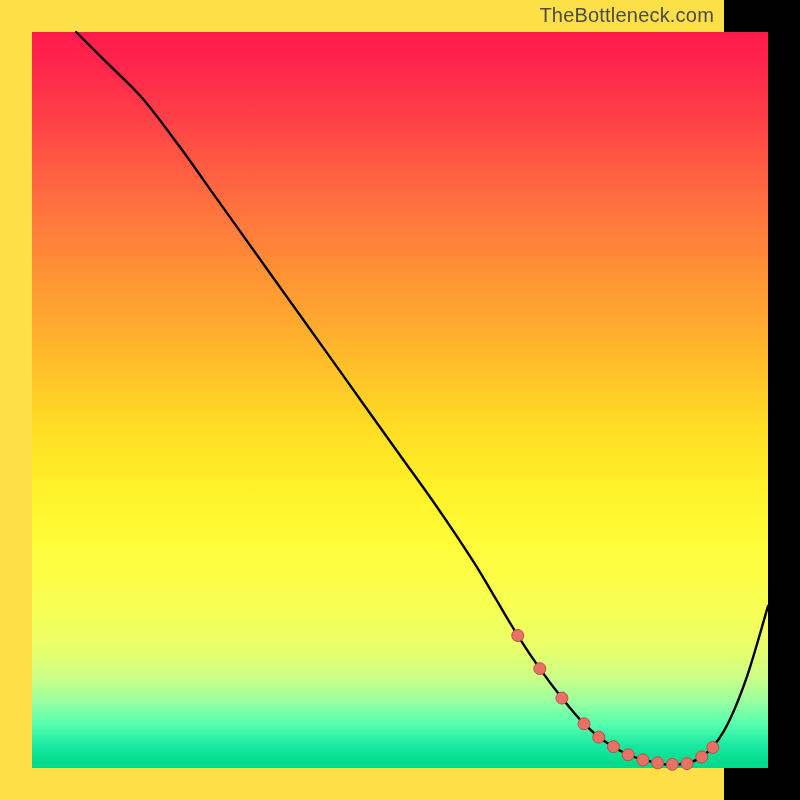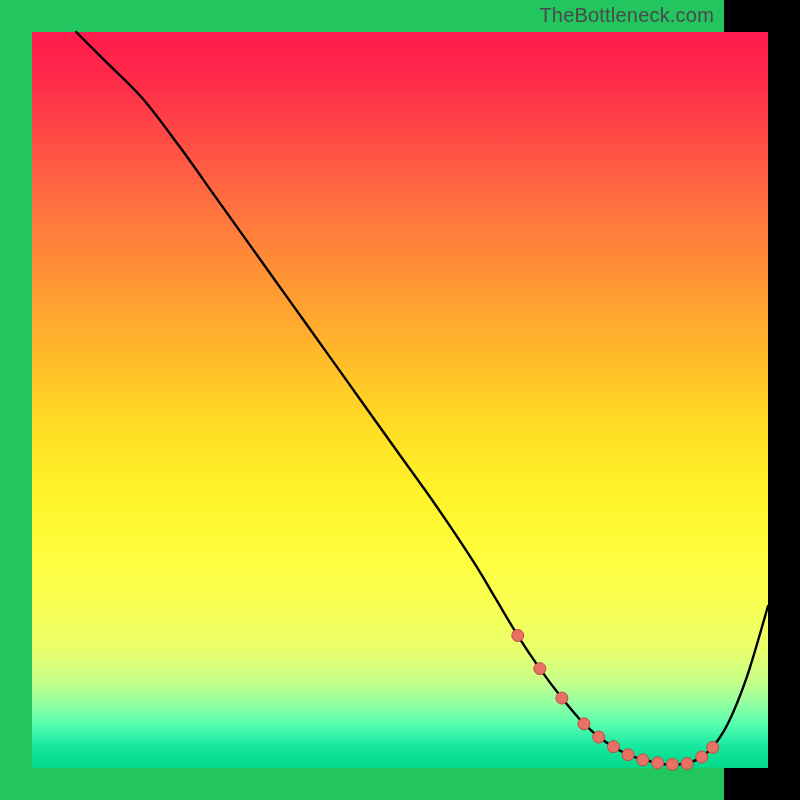--- a/index.html
+++ b/index.html
@@ -1,16 +1,16 @@
 <!DOCTYPE html>
 <html><head>
 <meta charset="utf-8">
 <style>
   html,body{margin:0;padding:0;width:800px;height:800px;background:#000;overflow:hidden}
-  .frame{position:absolute;left:0;top:0;width:724px;height:800px;background:#22c55e}
+  .frame{position:absolute;left:0;top:0;width:724px;height:800px;background:#fde047}
   .plot{position:absolute;left:32px;top:32px;width:736px;height:736px;
         background:linear-gradient(to bottom,
           #ff1a4d 0%,
           #ff2a4a 6%,
           #ff4a46 14%,
           #ff6a40 22%,
           #ff8838 30%,
           #ffa430 38%,
           #ffc228 46%,
           #ffde24 54%,

